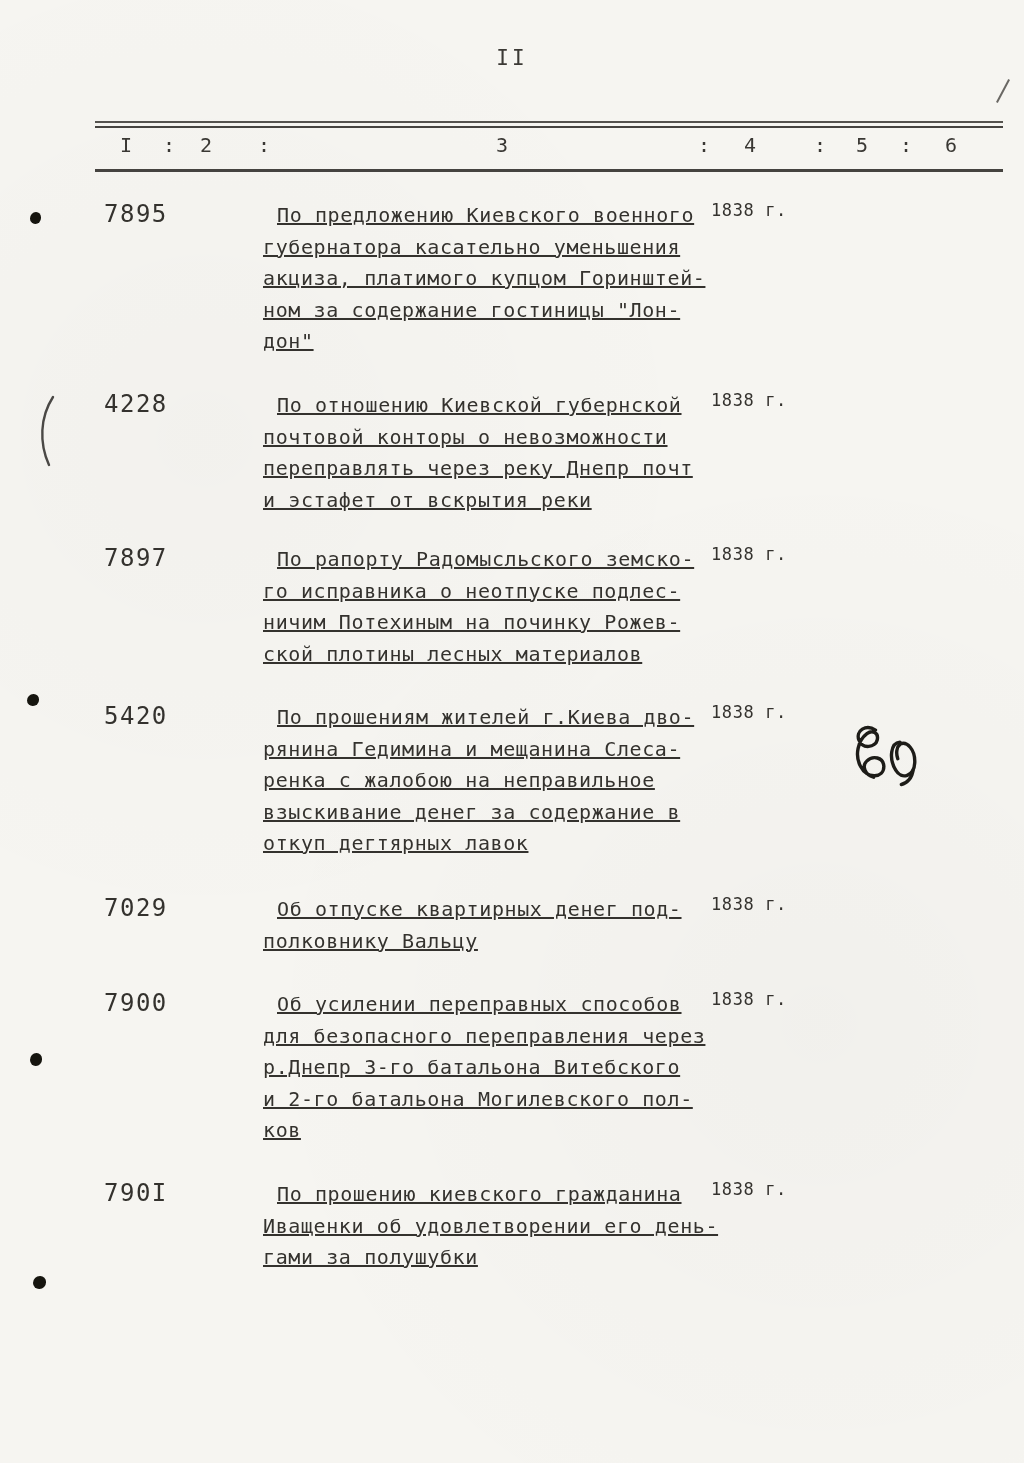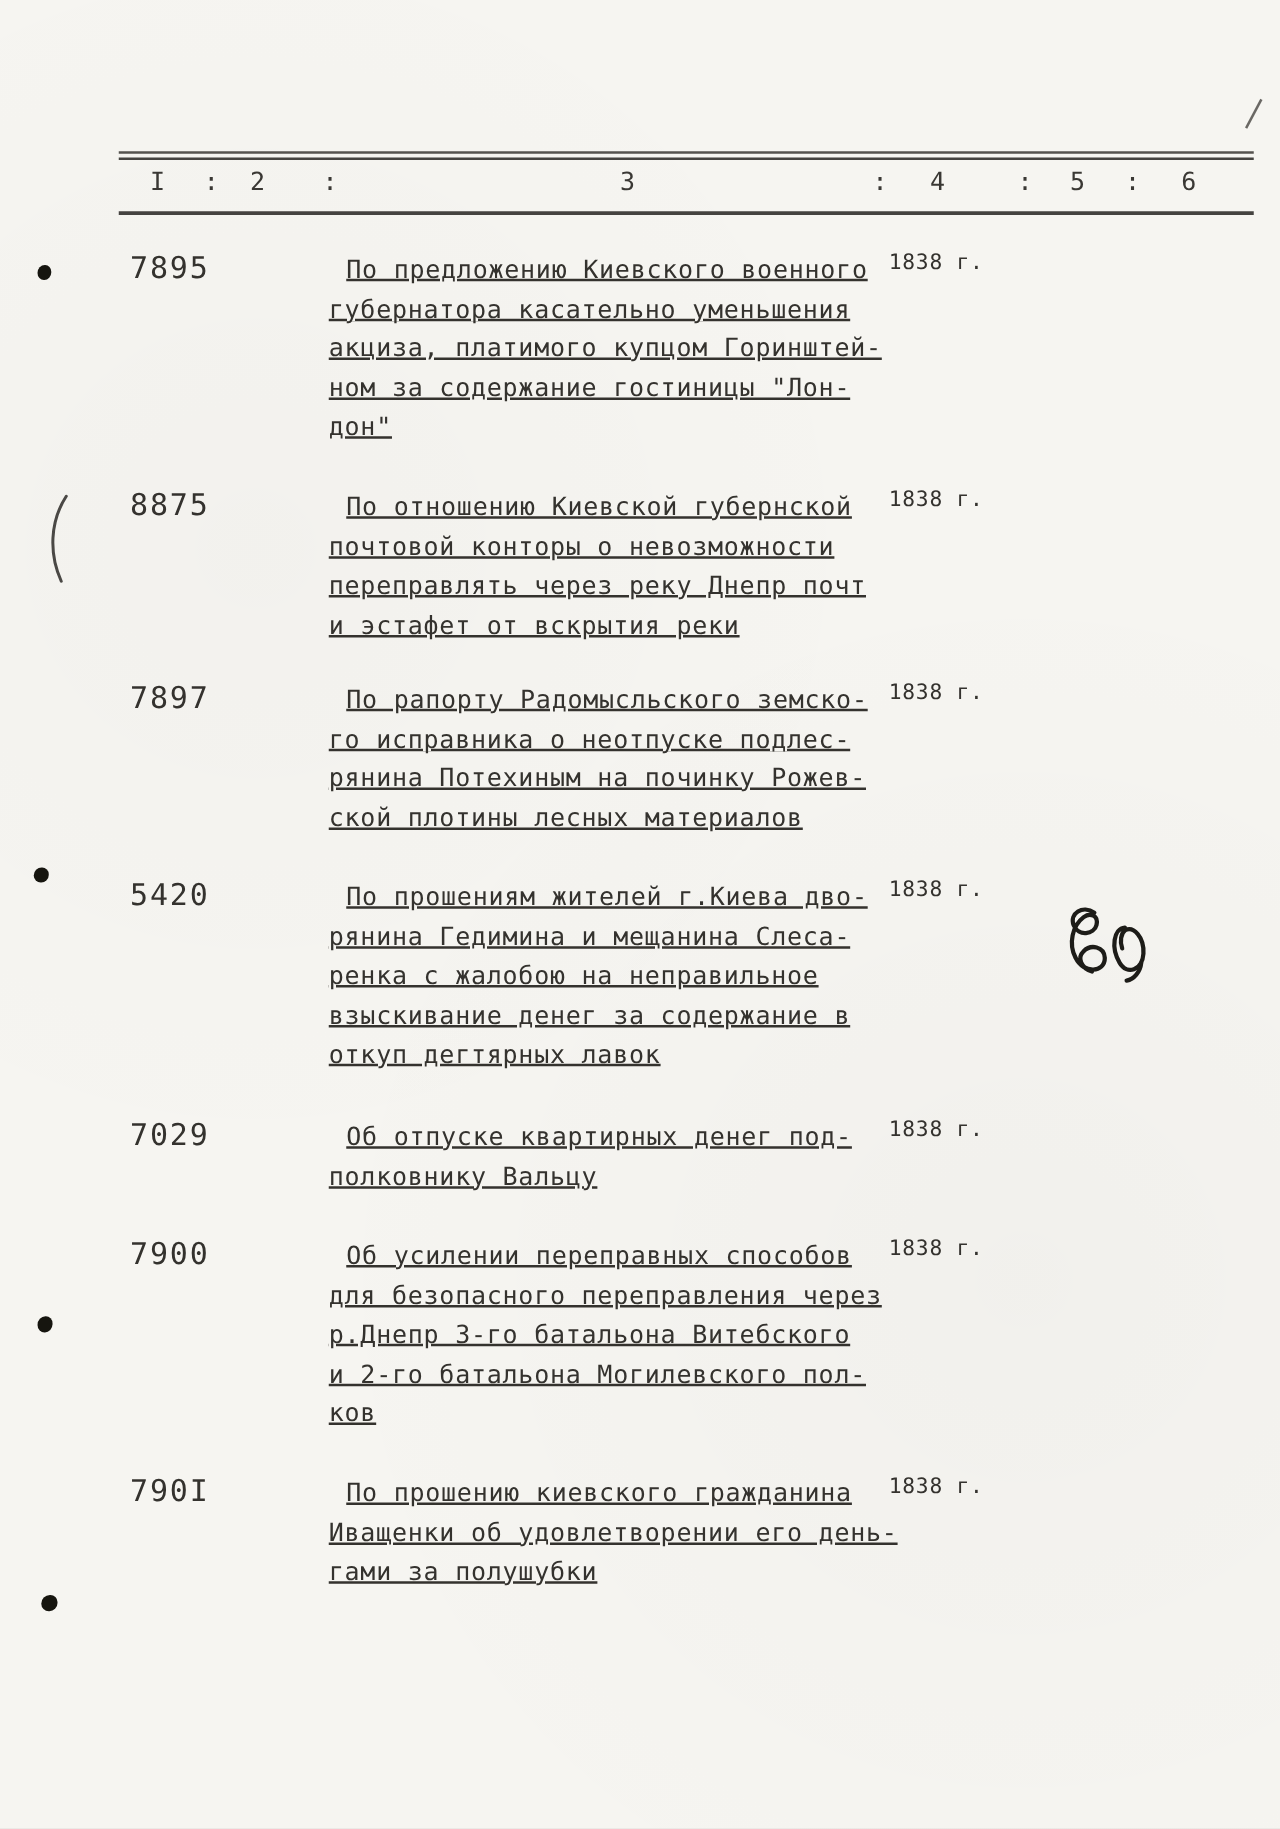--- a/index.html
+++ b/index.html
@@ -49,20 +49,21 @@
   }
   .paren-mark{ position:absolute; left:34px; top:394px; }
   .handwritten{ position:absolute; left:850px; top:718px; }
   svg{display:block;}
 </style>
 </head>
 <body>
 
 <div class="page">
 
+  <div class="page-number">II</div>
 
   <div class="slash-mark"></div>
 
   <div class="rule thin" style="top:121px"></div>
   <div class="rule" style="top:126px"></div>
   <div class="rule" style="top:169px; height:3px"></div>
 
   <span class="header-cell" style="left:120px">I</span>
   <span class="header-cell" style="left:163px">:</span>
   <span class="header-cell" style="left:200px">2</span>
@@ -79,33 +80,33 @@
     <span class="entry-number">7895</span>
     <div class="entry-text">По предложению Киевского военного
 губернатора касательно уменьшения
 акциза, платимого купцом Горинштей-
 ном за содержание гостиницы "Лон-
 дон"</div>
     <span class="entry-year">1838 г.</span>
   </div>
 
   <div class="entry" style="top:390px">
-    <span class="entry-number">8875</span>
+    <span class="entry-number">4228</span>
     <div class="entry-text">По отношению Киевской губернской
 почтовой конторы о невозможности
 переправлять через реку Днепр почт
 и эстафет от вскрытия реки</div>
     <span class="entry-year">1838 г.</span>
   </div>
 
   <div class="entry" style="top:544px">
     <span class="entry-number">7897</span>
     <div class="entry-text">По рапорту Радомысльского земско-
 го исправника о неотпуске подлес-
-рянина Потехиным на починку Рожев-
+ничим Потехиным на починку Рожев-
 ской плотины лесных материалов</div>
     <span class="entry-year">1838 г.</span>
   </div>
 
   <div class="entry" style="top:702px">
     <span class="entry-number">5420</span>
     <div class="entry-text">По прошениям жителей г.Киева дво-
 рянина Гедимина и мещанина Слеса-
 ренка с жалобою на неправильное
 взыскивание денег за содержание в

